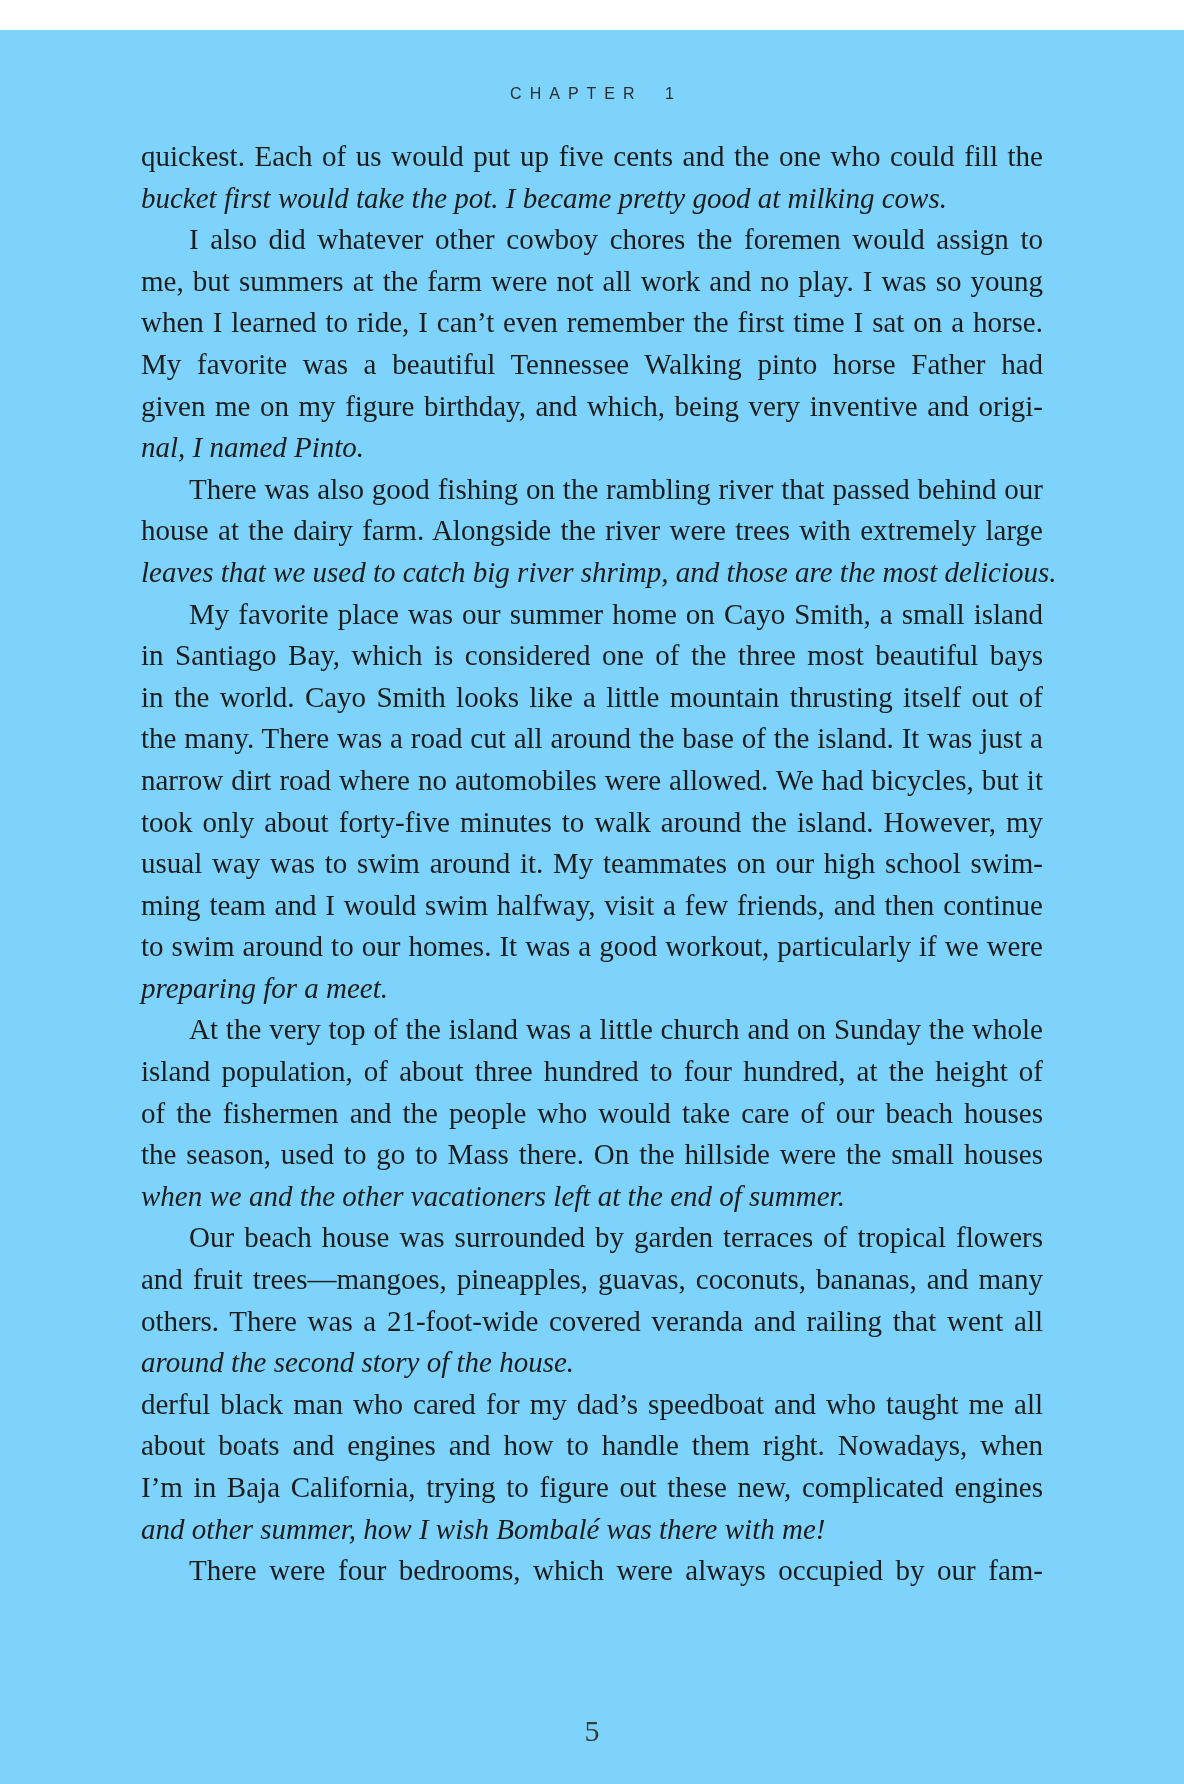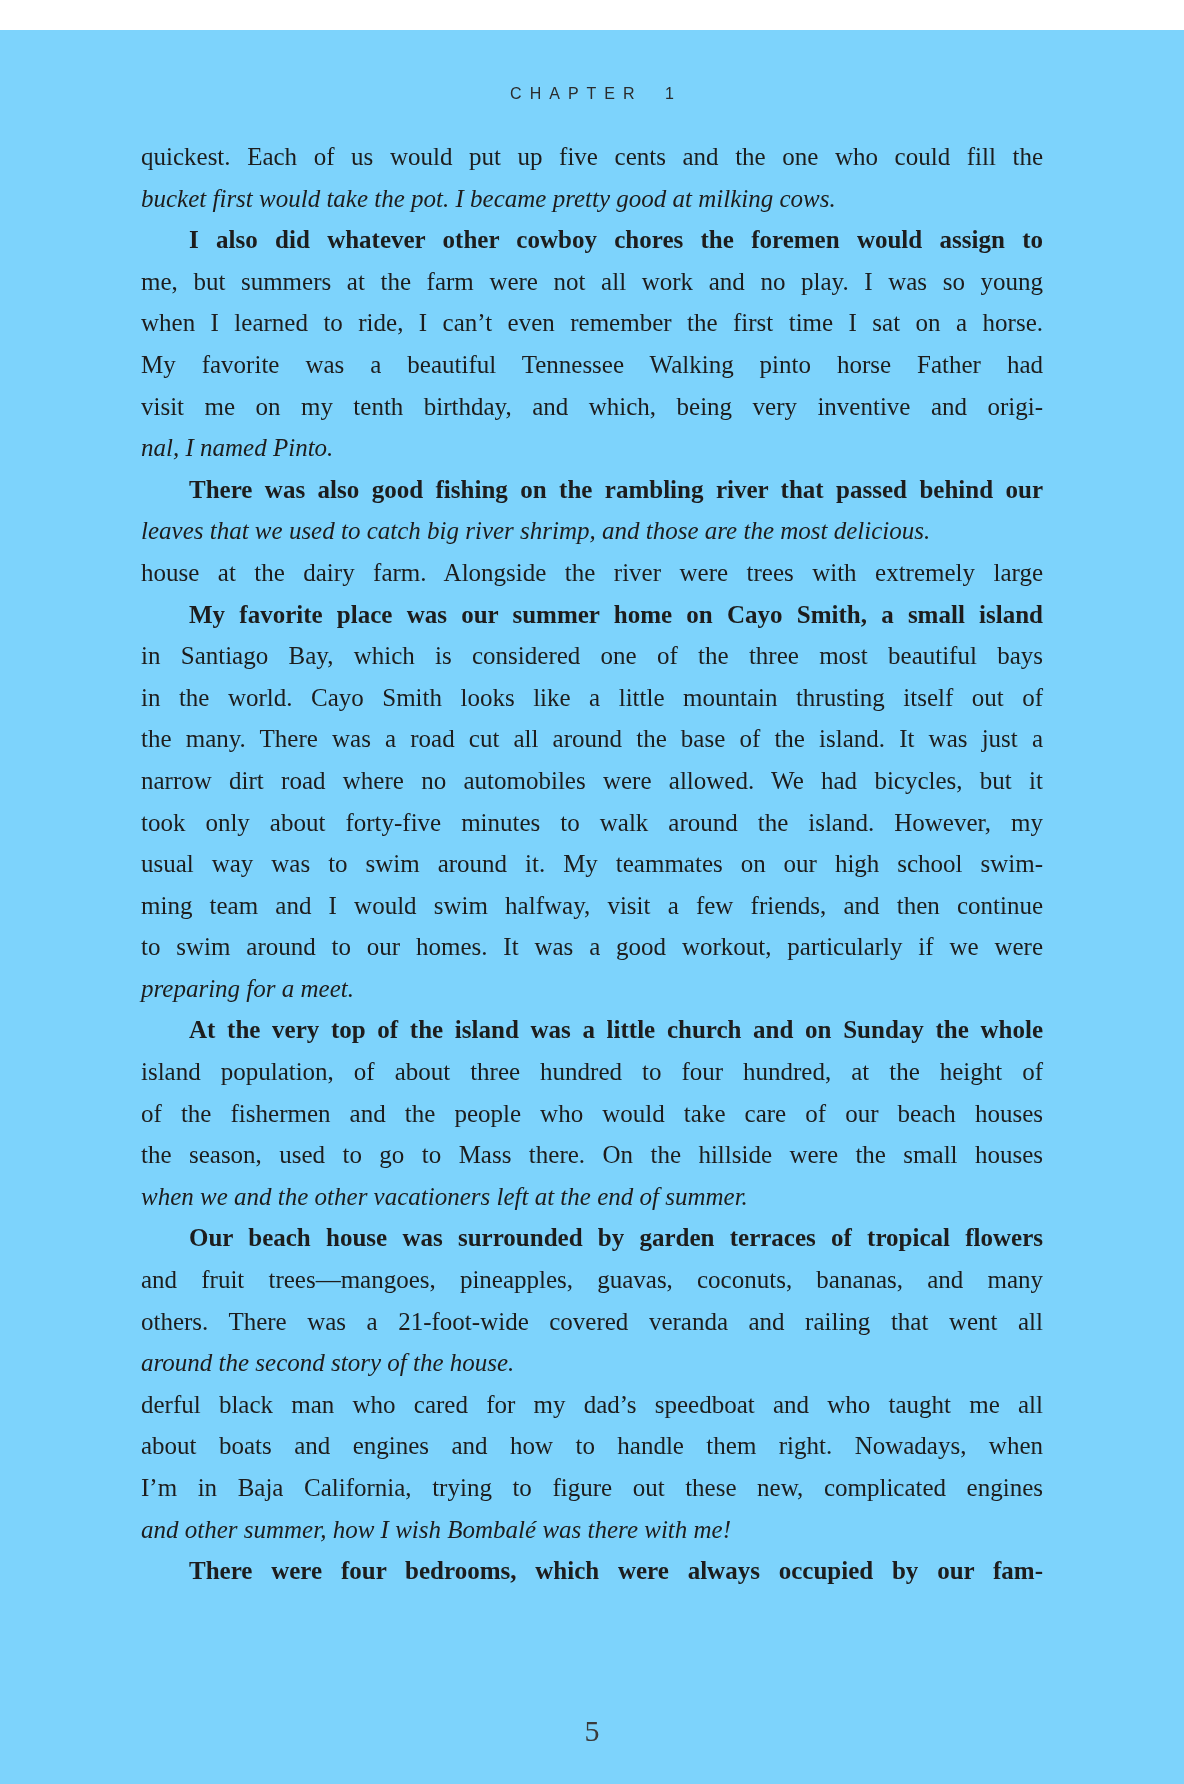--- a/index.html
+++ b/index.html
@@ -24,30 +24,30 @@
     word-spacing: 10px;
     color: #2b2b2b;
     text-indent: 8px; 
   }
   .body-text {
     position: absolute;
     top: 106px;
     left: 141px;
     width: 902px;
     font-family: "Liberation Serif", serif;
-    font-size: 25px;
+    font-size: 29px;
     line-height: 41.6px;
     color: #1d1d1d;
   }
   .line {
     white-space: nowrap;
     text-align: justify;
     text-align-last: justify;
   }
-  .line.indent { text-indent: 48px; font-weight: bold; }
+  .line.indent { text-indent: 48px; }
   .line.last { text-align-last: left; font-style: italic; }
   .folio {
     position: absolute;
     top: 1684px;
     left: 0;
     width: 100%;
     text-align: center;
     font-family: "Liberation Serif", serif;
     font-size: 30px;
     color: #3a3a3a;
@@ -59,25 +59,25 @@
 <div class="page">
   <div class="chapter-header">CHAPTER 1</div>
 
   <div class="body-text" id="body-text">
       <div class="line">quickest. Each of us would put up five cents and the one who could fill the</div>
       <div class="line last">bucket first would take the pot. I became pretty good at milking cows.</div>
       <div class="line indent">I also did whatever other cowboy chores the foremen would assign to</div>
       <div class="line">me, but summers at the farm were not all work and no play. I was so young</div>
       <div class="line">when I learned to ride, I can’t even remember the first time I sat on a horse.</div>
       <div class="line">My favorite was a beautiful Tennessee Walking pinto horse Father had</div>
-      <div class="line">visit me on my tenth birthday, and which, being very inventive and origi-</div>
+      <div class="line">given me on my figure birthday, and which, being very inventive and origi-</div>
       <div class="line last">nal, I named Pinto.</div>
       <div class="line indent">There was also good fishing on the rambling river that passed behind our</div>
+      <div class="line">house at the dairy farm. Alongside the river were trees with extremely large</div>
       <div class="line last">leaves that we used to catch big river shrimp, and those are the most delicious.</div>
-      <div class="line">house at the dairy farm. Alongside the river were trees with extremely large</div>
       <div class="line indent">My favorite place was our summer home on Cayo Smith, a small island</div>
       <div class="line">in Santiago Bay, which is considered one of the three most beautiful bays</div>
       <div class="line">in the world. Cayo Smith looks like a little mountain thrusting itself out of</div>
       <div class="line">the many. There was a road cut all around the base of the island. It was just a</div>
       <div class="line">narrow dirt road where no automobiles were allowed. We had bicycles, but it</div>
       <div class="line">took only about forty-five minutes to walk around the island. However, my</div>
       <div class="line">usual way was to swim around it. My teammates on our high school swim-</div>
       <div class="line">ming team and I would swim halfway, visit a few friends, and then continue</div>
       <div class="line">to swim around to our homes. It was a good workout, particularly if we were</div>
       <div class="line last">preparing for a meet.</div>

